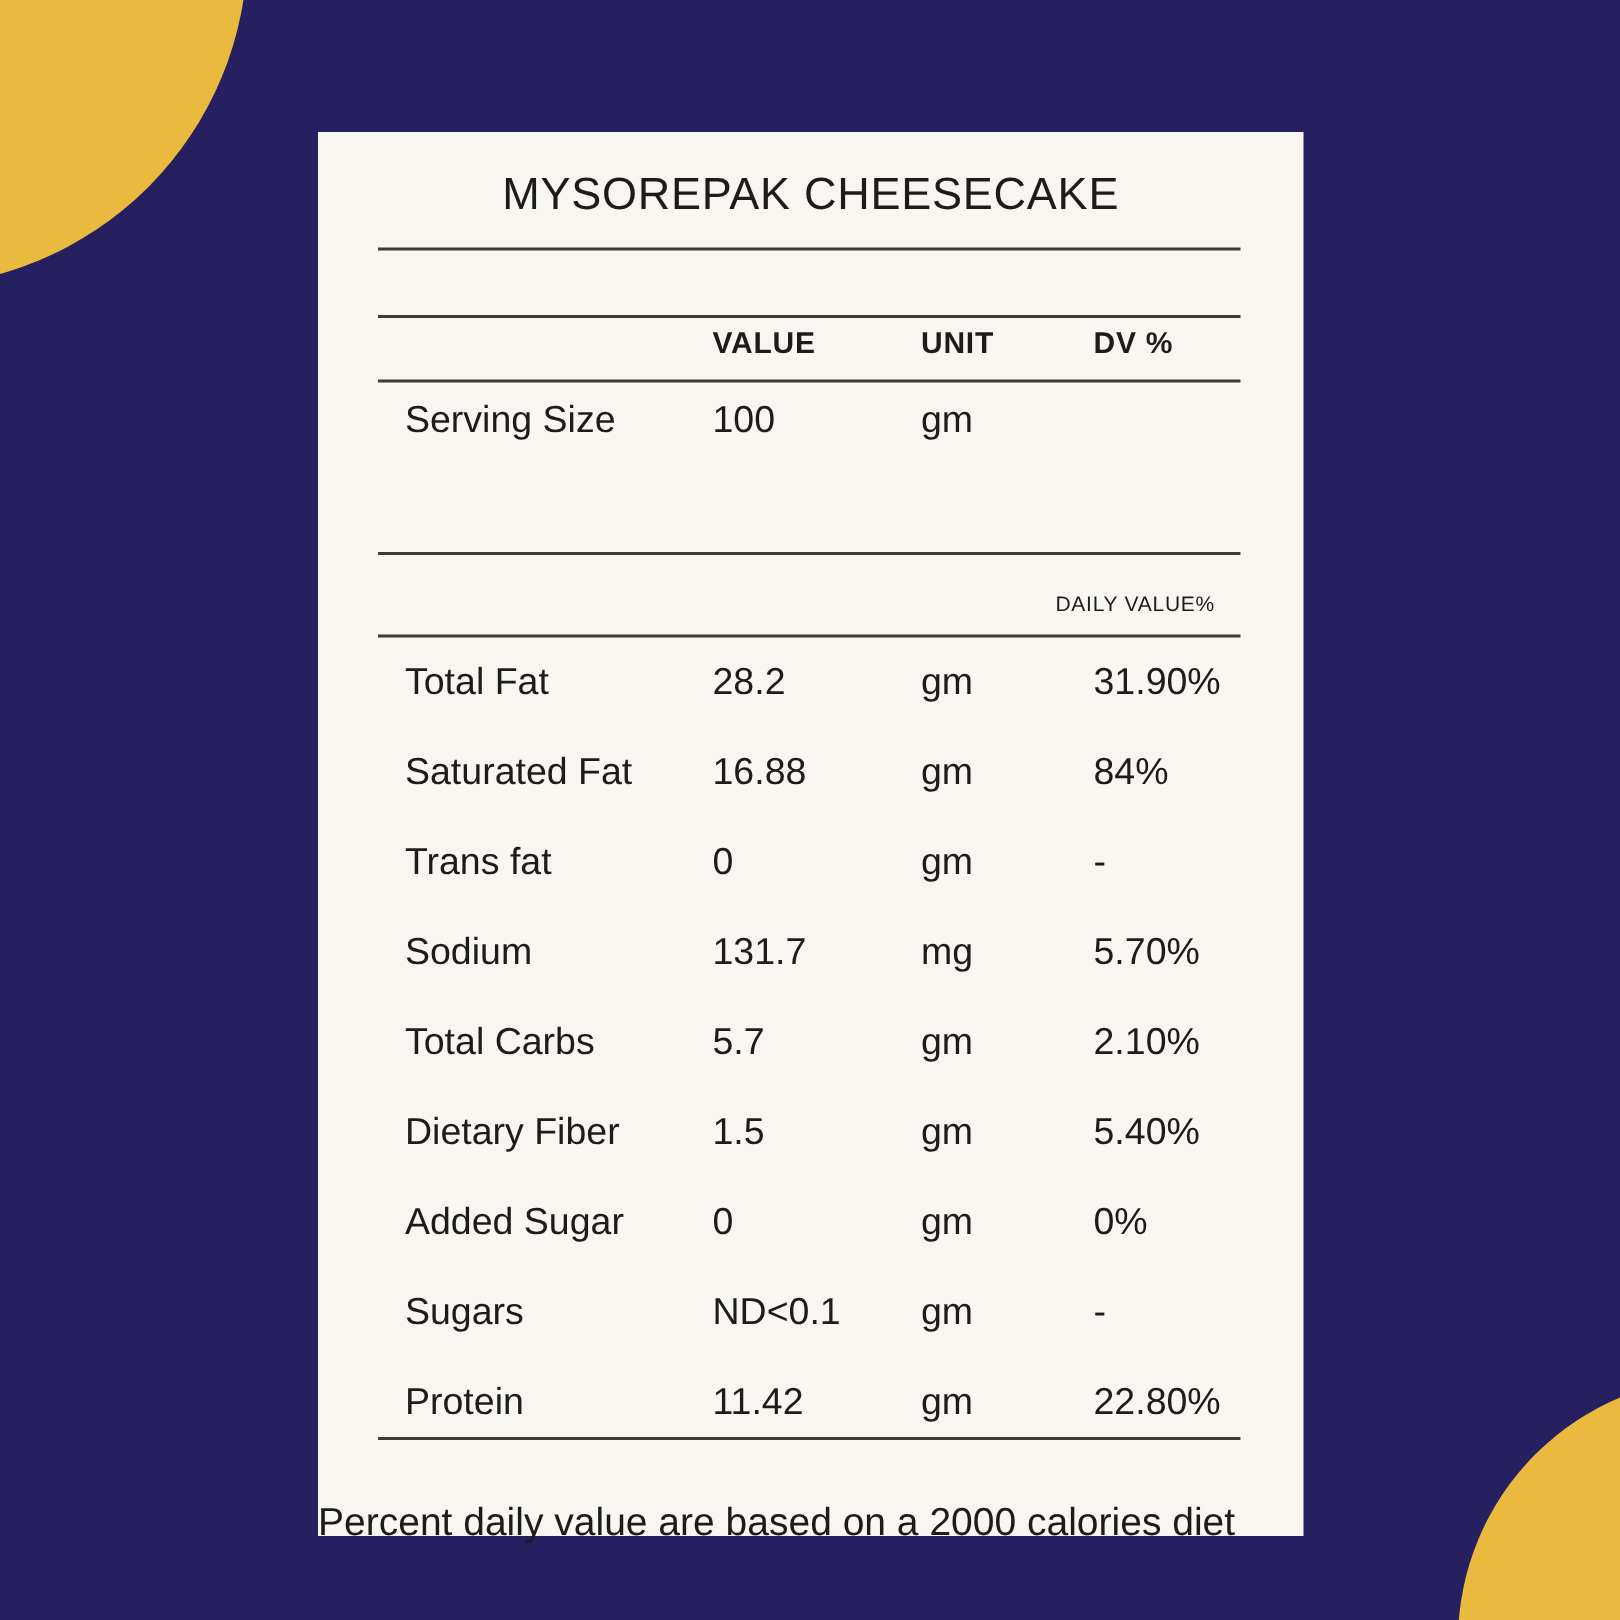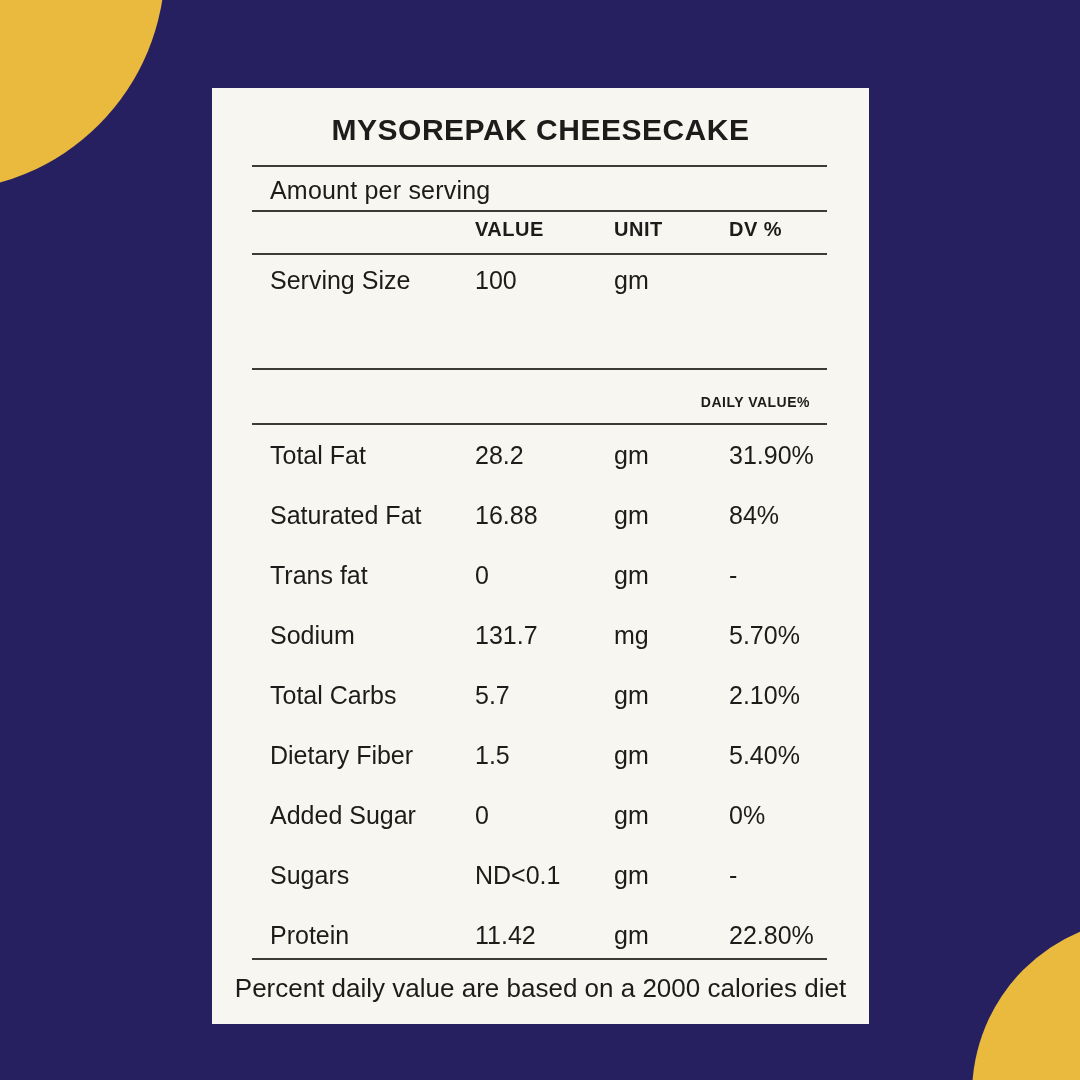--- a/index.html
+++ b/index.html
@@ -38,21 +38,21 @@
   .r3 { top: 165px; }
   .r4 { top: 280px; }
   .r5 { top: 335px; }
   .r6 { top: 870px; }
 
   .title {
     position: absolute;
     top: 25px; left: 0; right: 0;
     text-align: center;
     font-size: 30px;
-    font-weight: bold;
+    font-weight: normal;
     letter-spacing: 0.5px;
     white-space: nowrap;
   }
 
   .amount {
     position: absolute;
     top: 88px; left: 58px;
     font-size: 25px;
     font-weight: 500;
     letter-spacing: 0.2px;
@@ -79,21 +79,21 @@
     font-weight: 500;
   }
   .srow1 { top: 174px; }
   .srow2 { top: 232px; }
   .srow .cell { position: absolute; top: 4px; white-space: nowrap; text-align: center; }
 
   .dvnote {
     position: absolute;
     top: 306px; right: 59px;
     font-size: 14px;
-    font-weight: bold;
+    font-weight: normal;
     letter-spacing: 0.5px;
   }
 
   .rows {
     position: absolute;
     top: 337px; left: 0; right: 0;
   }
   .nrow {
     position: relative;
     height: 60px;
@@ -102,41 +102,40 @@
   }
   .nrow .cell {
     position: absolute;
     top: 50%;
     transform: translateY(-50%);
     white-space: nowrap;
   }
 
   .footer {
     position: absolute;
-    top: 885px; left: 0; right: 0;
-    text-align: center;
+    top: 911px; left: 0; right: 0;
+    text-align: left;
     font-size: 26px;
     font-weight: 500;
     white-space: nowrap;
   }
 </style>
 </head>
 <body>
 
 <div class="canvas">
   <div class="circle tl"></div>
   <div class="circle br"></div>
 
   <div class="card">
 
     <div class="title">MYSOREPAK CHEESECAKE</div>
 
     <div class="rule r1"></div>
 
-    <div class="amount">Amount per serving</div>
 
     <div class="rule r2"></div>
 
     <div class="heads">
       <span class="cell-value">VALUE</span>
       <span class="cell-unit">UNIT</span>
       <span class="cell-dv">DV %</span>
     </div>
 
     <div class="rule r3"></div>

